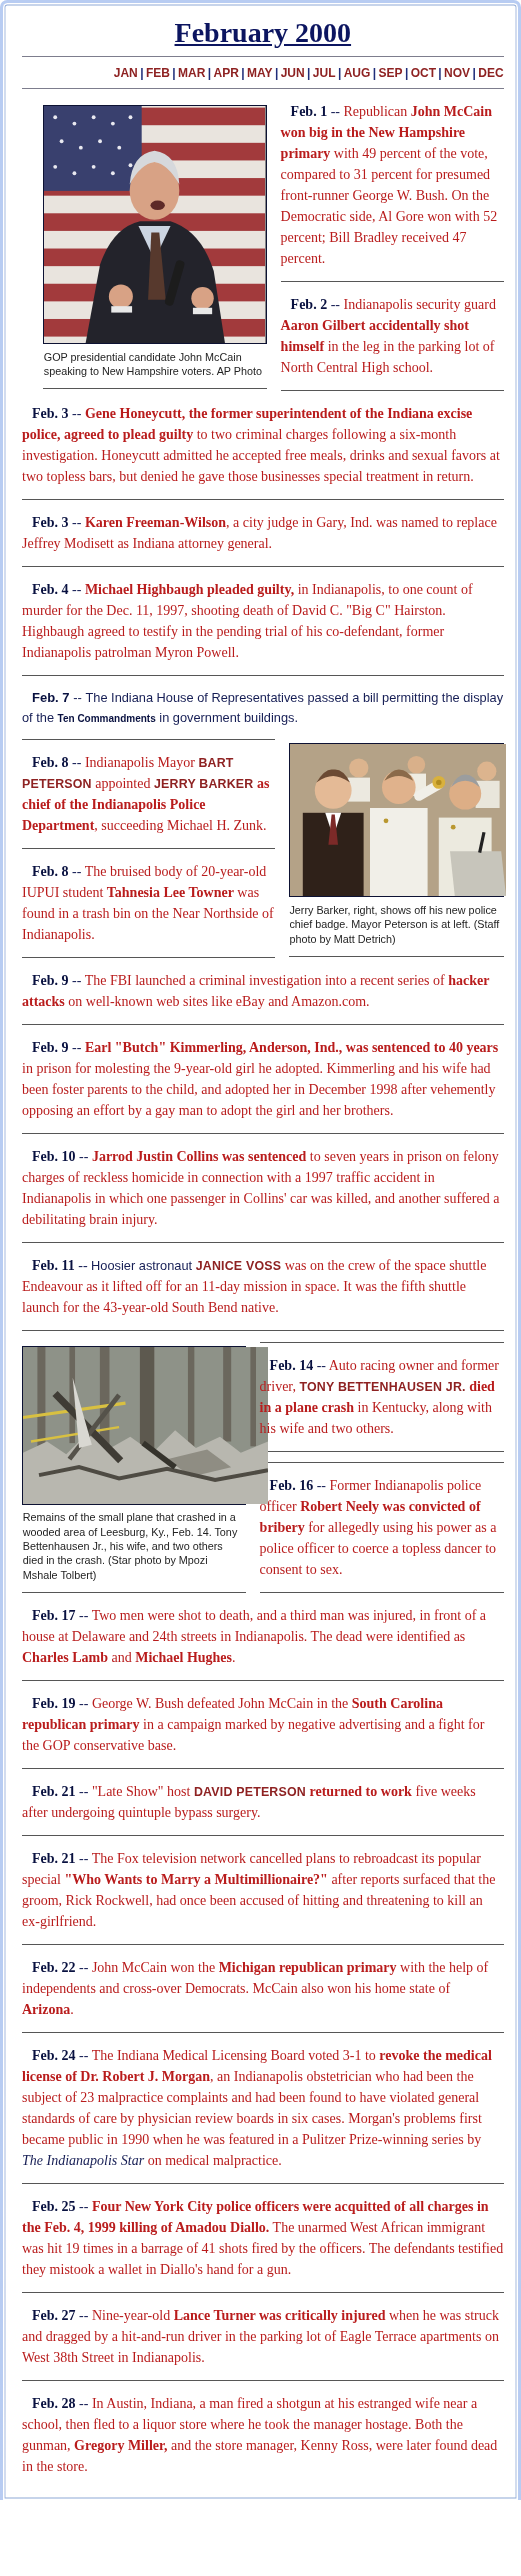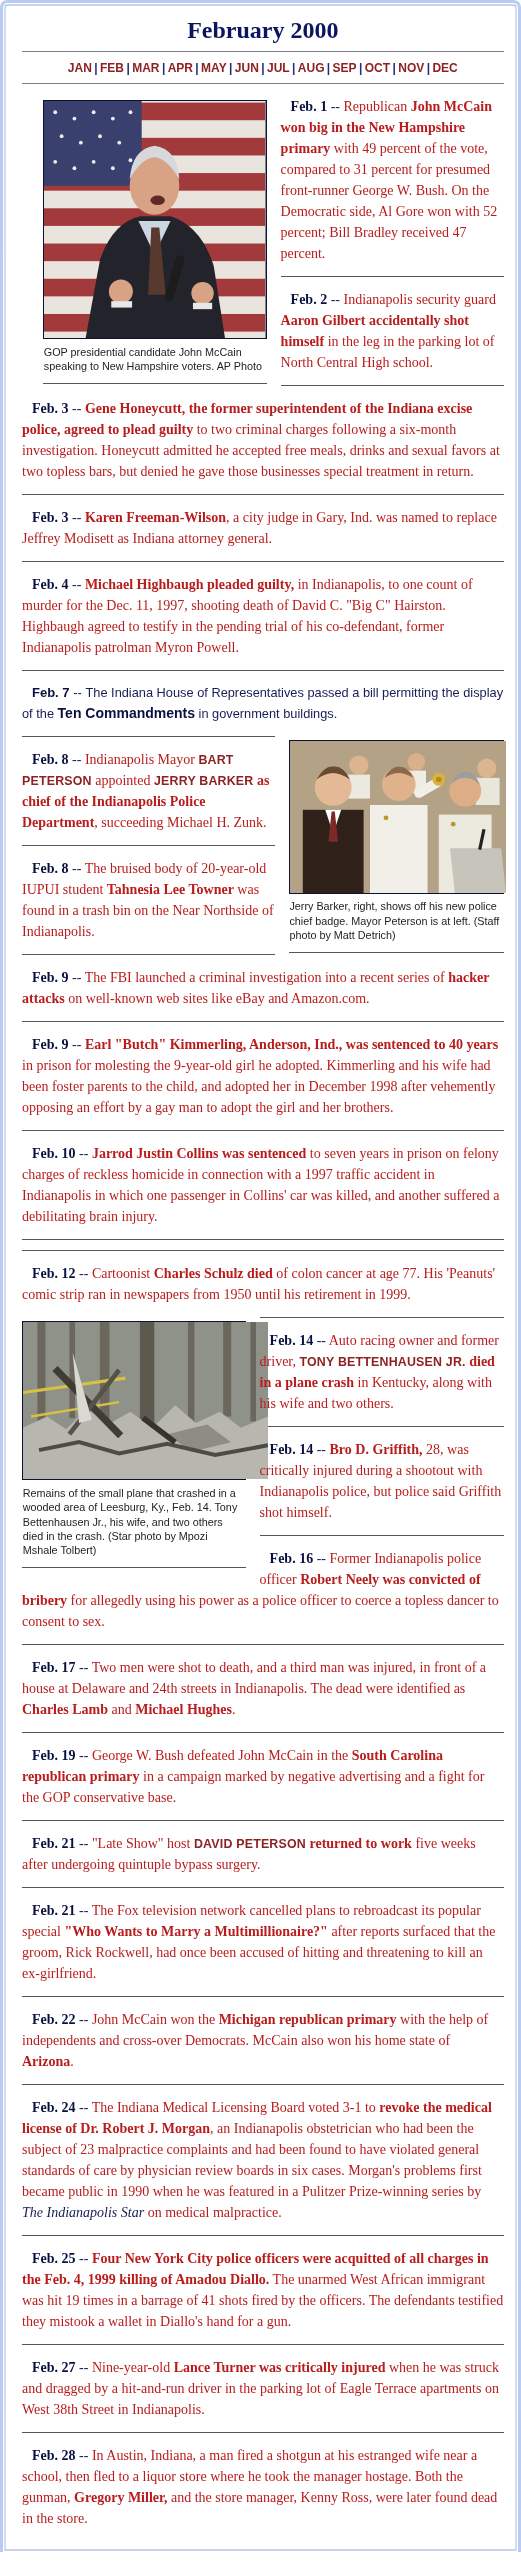--- a/index.html
+++ b/index.html
@@ -3,36 +3,36 @@
 <meta charset="utf-8">
 <style>
   html,body{margin:0;padding:0;background:#fff;}
   body{width:521px;font-family:"Liberation Serif","DejaVu Serif",serif;}
   .frame{box-sizing:border-box;width:521px;border:3.2px solid #b8ccf2;border-bottom:0;
          border-radius:7.2px 7.2px 0 0;
          box-shadow:inset 0 0 0 1.6px #ffffff, inset 0 0 0 2.4px #8fa9d6;
          background:#fff;overflow:visible;}
   .page{padding:6.4px 14.4px 11.2px 19px;}
 
-  h1.title{text-align:center;font-size:24px;font-weight:bold;color:#0c1560;margin:8px 0 6.4px;}
+  h1.title{text-align:center;font-size:28px;font-weight:bold;color:#0c1560;margin:8px 0 6.4px;text-decoration:underline;}
   hr.rule{border:none;border-top:0.8px solid #7d7d8d;margin:5.6px 0;}
-  nav.months{text-align:center;font-family:"Liberation Sans","DejaVu Sans",sans-serif;
+  nav.months{text-align:right;font-family:"Liberation Sans","DejaVu Sans",sans-serif;
              font-weight:bold;font-size:12px;padding:4px 0 2.4px;white-space:nowrap;}
   nav.months a.month{color:#8e2222;text-decoration:none;}
   nav.months .sep{color:#1f2d7a;padding:0 2.4px;}
 
   #timeline{margin-top:3.2px;}
   hr.divider{border:none;border-top:0.8px solid #565656;margin:10.4px 0;overflow:hidden;}
   .entry{font-size:14px;line-height:1.5;color:#161e55;margin:12px 0;}
   .entry .date{font-weight:bold;color:#091140;white-space:nowrap;padding-left:10px;}
   .seg-p{color:#b91c1c;}
   .seg-b{font-weight:bold;color:#b91c1c;}
   .seg-i{font-style:italic;}
   .seg-s{font-family:"Liberation Sans","DejaVu Sans",sans-serif;font-size:12.8px;}
-  .seg-sb{font-family:"Liberation Sans","DejaVu Sans",sans-serif;font-size:14px;font-weight:bold;color:#091140;}
+  .seg-sb{font-family:"Liberation Sans","DejaVu Sans",sans-serif;font-size:10px;font-weight:bold;color:#091140;}
   .entry.sans{font-family:"Liberation Sans","DejaVu Sans",sans-serif;font-size:13px;}
   a.caps-link{color:#8e2222;font-family:"Liberation Sans","DejaVu Sans",sans-serif;
               font-weight:bold;font-size:12.4px;text-decoration:none;letter-spacing:0.2px;}
 
   .photo-float{margin:3.2px 0 4.8px 0;}
   .photo-float.left{float:left;margin:4px 13.6px 4.8px 0;}
   .photo-float.right{float:right;margin:4px 0 4.8px 13.6px;}
   .photo{border:1.6px solid #0d1233;line-height:0;background:#888;}
   .photo svg{display:block;}
   .caption{font-family:"Liberation Sans","DejaVu Sans",sans-serif;font-size:10.8px;
@@ -146,22 +146,22 @@
         <div class="entry"><b class="date">Feb. 8</b> -- <span class="seg-p">Indianapolis Mayor </span><a href="#" class="caps-link">BART PETERSON</a><span class="seg-p"> appointed </span><a href="#" class="caps-link">JERRY BARKER</a><span class="seg-p"> </span><span class="seg-b">as chief of the Indianapolis Police Department</span><span class="seg-p">, succeeding Michael H. Zunk.</span></div>
         <hr class="divider">
         <div class="entry"><b class="date">Feb. 8</b> -- <span class="seg-p">The bruised body of 20-year-old IUPUI student </span><span class="seg-b">Tahnesia Lee Towner</span><span class="seg-p"> was found in a trash bin on the Near Northside of Indianapolis.</span></div>
         <hr class="divider">
         <div class="entry"><b class="date">Feb. 9</b> -- <span class="seg-p">The FBI launched a criminal investigation into a recent series of </span><span class="seg-b">hacker attacks</span><span class="seg-p"> on well-known web sites like eBay and Amazon.com.</span></div>
         <hr class="divider">
         <div class="entry"><b class="date">Feb. 9</b> -- <span class="seg-b">Earl "Butch" Kimmerling, Anderson, Ind., was sentenced to 40 years</span><span class="seg-p"> in prison for molesting the 9-year-old girl he adopted. Kimmerling and his wife had been foster parents to the child, and adopted her in December 1998 after vehemently opposing an effort by a gay man to adopt the girl and her brothers.</span></div>
         <hr class="divider">
         <div class="entry"><b class="date">Feb. 10</b> -- <span class="seg-b">Jarrod Justin Collins was sentenced</span><span class="seg-p"> to seven years in prison on felony charges of reckless homicide in connection with a 1997 traffic accident in Indianapolis in which one passenger in Collins' car was killed, and another suffered a debilitating brain injury.</span></div>
         <hr class="divider">
-        <hr class="divider">
-        <div class="entry"><b class="date">Feb. 12</b> -- <span class="seg-p">Cartoonist </span><span class="seg-b">Charles Schulz died</span><span class="seg-p"> of colon cancer at age 77. His 'Peanuts' comic strip ran in newspapers from 1950 until his retirement in 1999.</span></div>
+        <div class="entry"><b class="date">Feb. 11</b> -- <span class="seg-s">Hoosier astronaut </span><a href="#" class="caps-link">JANICE VOSS</a><span class="seg-p"> was on the crew of the space shuttle Endeavour as it lifted off for an 11-day mission in space. It was the fifth shuttle launch for the 43-year-old South Bend native.</span></div>
+        <hr class="divider">
         <div class="photo-float left crash">
           <div class="photo">
             <svg width="245" height="157" viewBox="0 0 306 196" xmlns="http://www.w3.org/2000/svg">
               <rect width="306" height="196" fill="#8e9288"></rect>
               <g fill="#6b675d">
                 <rect x="18" width="10" height="128"></rect>
                 <rect x="58" width="7" height="120"></rect>
                 <rect x="96" width="12" height="132"></rect>
                 <rect x="206" width="8" height="126"></rect>
                 <rect x="250" width="10" height="118"></rect>
@@ -178,21 +178,20 @@
               <path d="M20,160 L70,150 L120,164 L180,152 L240,166 L306,154" stroke="#4e4b43" stroke-width="5" fill="none"></path>
               <path d="M150,120 L190,150" stroke="#35332c" stroke-width="7"></path>
             </svg>
           </div>
           <div class="caption">Remains of the small plane that crashed in a wooded area of Leesburg, Ky., Feb. 14. Tony Bettenhausen Jr., his wife, and two others died in the crash. (Star photo by Mpozi Mshale Tolbert)</div>
           <div class="caption-rule"></div>
         </div>
         <hr class="divider">
         <div class="entry"><b class="date">Feb. 14</b> -- <span class="seg-p">Auto racing owner and former driver, </span><a href="#" class="caps-link">TONY BETTENHAUSEN JR.</a><span class="seg-p"> </span><span class="seg-b">died in a plane crash</span><span class="seg-p"> in Kentucky, along with his wife and two others.</span></div>
         <hr class="divider">
-        <div class="entry"><b class="date">Feb. 14</b> -- <span class="seg-b">Bro D. Griffith,</span><span class="seg-p"> 28, was critically injured during a shootout with Indianapolis police, but police said Griffith shot himself.</span></div>
         <hr class="divider">
         <div class="entry"><b class="date">Feb. 16</b> -- <span class="seg-p">Former Indianapolis police officer </span><span class="seg-b">Robert Neely was convicted of bribery</span><span class="seg-p"> for allegedly using his power as a police officer to coerce a topless dancer to consent to sex.</span></div>
         <hr class="divider">
         <div class="entry"><b class="date">Feb. 17</b> -- <span class="seg-p">Two men were shot to death, and a third man was injured, in front of a house at Delaware and 24th streets in Indianapolis. The dead were identified as </span><span class="seg-b">Charles Lamb</span><span class="seg-p"> and </span><span class="seg-b">Michael Hughes</span><span class="seg-p">.</span></div>
         <hr class="divider">
         <div class="entry"><b class="date">Feb. 19</b> -- <span class="seg-p">George W. Bush defeated John McCain in the </span><span class="seg-b">South Carolina republican primary</span><span class="seg-p"> in a campaign marked by negative advertising and a fight for the GOP conservative base.</span></div>
         <hr class="divider">
         <div class="entry"><b class="date">Feb. 21</b> -- <span class="seg-p">"Late Show" host </span><a href="#" class="caps-link">DAVID PETERSON</a><span class="seg-p"> </span><span class="seg-b">returned to work</span><span class="seg-p"> five weeks after undergoing quintuple bypass surgery.</span></div>
         <hr class="divider">
         <div class="entry"><b class="date">Feb. 21</b> -- <span class="seg-p">The Fox television network cancelled plans to rebroadcast its popular special </span><span class="seg-b">"Who Wants to Marry a Multimillionaire?"</span><span class="seg-p"> after reports surfaced that the groom, Rick Rockwell, had once been accused of hitting and threatening to kill an ex-girlfriend.</span></div>

